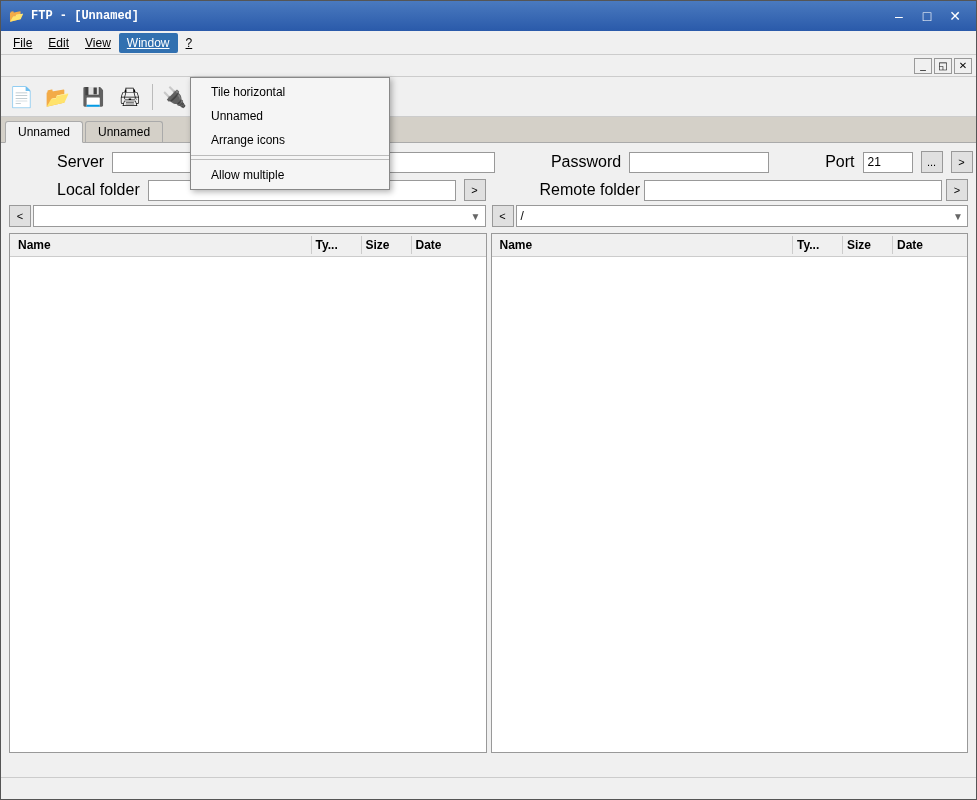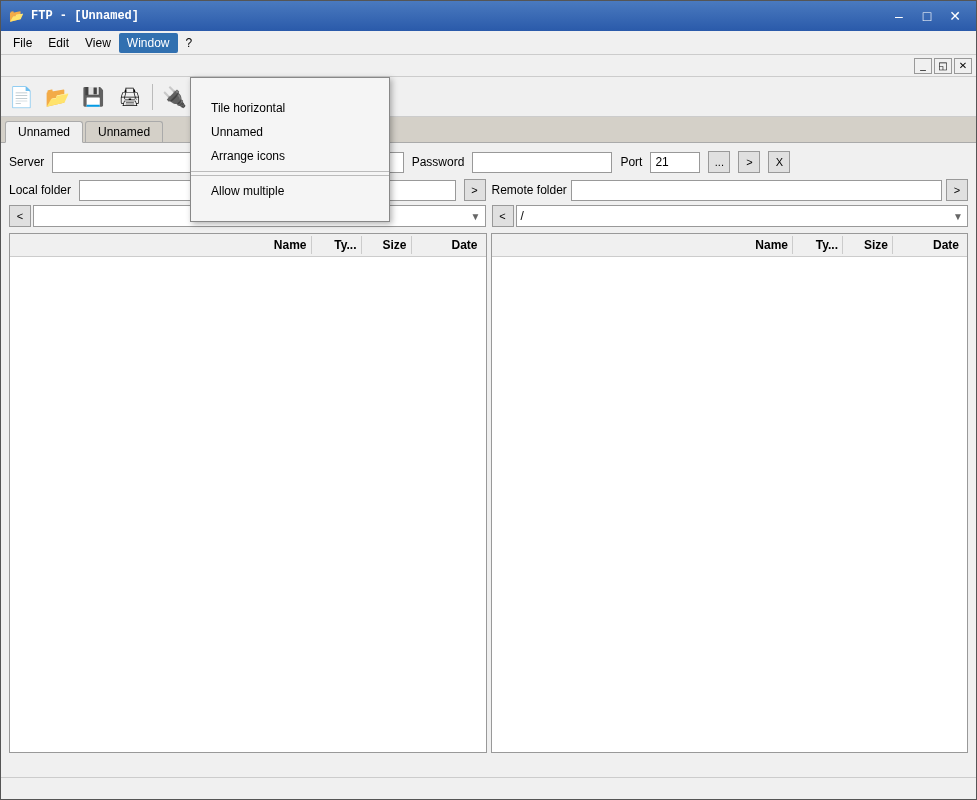--- a/index.html
+++ b/index.html
@@ -32,20 +32,21 @@
       height: 24px;
       display: flex;
       align-items: center;
       padding: 0 4px;
     }
     .menu-item {
       padding: 3px 8px;
       cursor: pointer;
       border-radius: 2px;
       font-size: 12px;
+      text-decoration: underline;
     }
     .menu-item.active { background: #3170b0; color: white; }
 
     
     .mdi-bar {
       background: #f0f0f0;
       border-bottom: 1px solid #ccc;
       height: 22px;
       display: flex;
       align-items: center;
@@ -106,21 +107,21 @@
       flex: 1;
     }
 
     
     .conn-row {
       display: flex;
       align-items: center;
       gap: 8px;
       margin-bottom: 6px;
     }
-    .conn-label { font-size: 12px; color: #000; white-space: nowrap; }
+    .conn-label { font-size: 16px; color: #000; white-space: nowrap; margin-left: 48px; }
     .conn-input {
       border: 1px solid #999;
       background: white;
       height: 21px;
       padding: 0 4px;
       font-size: 12px;
     }
     .server-input { width: 190px; }
     .user-input { width: 120px; }
     .pass-input { width: 140px; }
@@ -157,35 +158,35 @@
       flex-direction: column;
     }
     .panel-header {
       display: flex;
       background: #f0f0f0;
       border-bottom: 1px solid #ccc;
       padding: 2px 4px;
     }
     .col-header {
       font-size: 12px; font-weight: bold; padding: 2px 4px;
-      border-right: 1px solid #ccc; cursor: pointer; text-align: right;
+      border-right: 1px solid #ccc; cursor: pointer;
     }
     .col-name { flex: 2; }
     .col-type { width: 50px; }
     .col-size { width: 50px; }
     .col-date { width: 70px; border-right: none; }
     .panel-body { flex: 1; overflow: auto; }
     .dropdown-menu {
       position: fixed;
       background: #f5f5f5;
       border: 1px solid #888;
       box-shadow: 2px 2px 6px rgba(0,0,0,0.3);
       z-index: 1000;
       min-width: 200px;
-      padding: 18px 0;
+      padding: 2px 0;
     }
     .dropdown-item {
       padding: 5px 20px;
       cursor: pointer;
       font-size: 12px;
       display: flex;
       align-items: center;
       justify-content: space-between;
       gap: 20px;
     }

